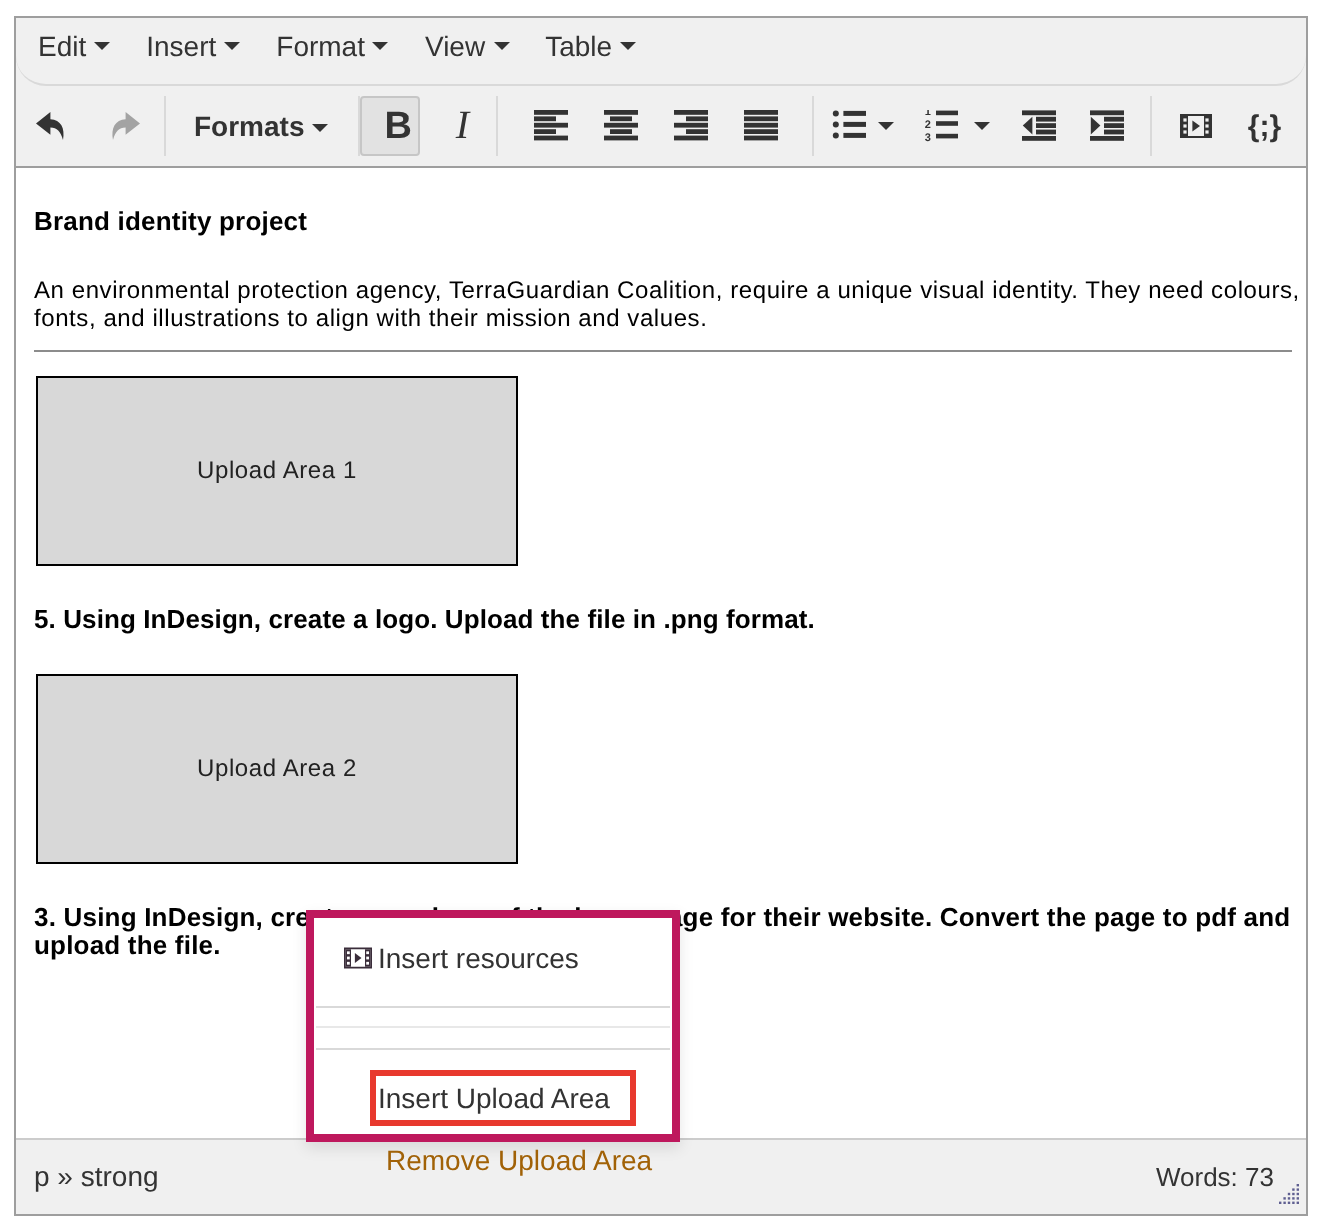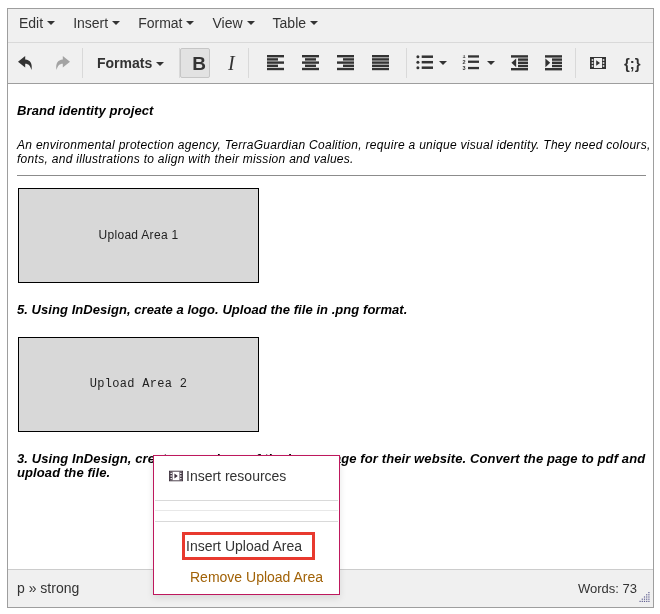--- a/index.html
+++ b/index.html
@@ -2,61 +2,61 @@
 <html><head>
 <meta charset="utf-8">
 <style>
 * { box-sizing: border-box; margin:0; padding:0; }
 html,body { width:660px; height:614px; background:#fff; overflow:hidden;
   font-family:"Liberation Sans", sans-serif; }
 .editor { position:absolute; left:7px; top:8px; width:647px; height:600px;
   border:1px solid #9e9e9e; background:#f0f0f0; }
 
 .menubar { height:34px; border-bottom:1px solid #d9d9d9; display:flex;
-  align-items:flex-start; padding-left:3px; }
+  align-items:flex-start; padding-left:3px;border-radius:15px; }
 .mbtn { font-size:14px; color:#333; padding:0 8px; margin-right:2px;
   display:flex; align-items:center; height:28px; }
 .caret { width:0; height:0; border-left:4px solid transparent;
   border-right:4px solid transparent; border-top:4px solid #333;
   margin-left:4px; margin-top:0.5px; flex:none; }
 
 .toolbar { height:40px; display:flex; align-items:center; padding-left:0; }
 .tsep { width:1px; height:30px; background:#d9d9d9; flex:none; }
 .tbtn { height:30px; display:flex; align-items:center; justify-content:center;
   padding:0 8px; border:1px solid transparent; border-radius:2px; flex:none; }
 .tbtn.active { background:#e2e2e2; border-color:#c6c6c6; }
 .fmt { font-size:14px; color:#333;font-weight:bold; }
 .bB { font-weight:bold; font-size:19px; color:#333; width:12px; text-align:center; line-height:29px; margin-left:3px; margin-right:-3px; }
 .bI { font-style:italic; font-size:20px; color:#333;
   font-family:"Liberation Serif",serif; width:10px; text-align:center; line-height:28px; }
 
 .content { background:#fff; border-top:1px solid #9e9e9e; height:486px;
   padding:8px 7px 8px 9px; font-size:12px; color:#000; line-height:14px;
   overflow:hidden; }
-.content p { margin:20px 0;font-style:italic; }
+.content p { margin:20px 0; }
 .content .b { font-weight:bold; font-size:13px; }
 #t1 { margin-top:11.5px; letter-spacing:0.1px; }
 #t2 { margin-top:11px; margin-bottom:9px; letter-spacing:0.29px; white-space:nowrap; }
 #t3 { letter-spacing:0.15px; }
 #t4 { letter-spacing:0.05px; }
 #t5 { letter-spacing:0.1px; white-space:nowrap; }
 .content hr { border:none; border-top:1px solid #8c8c8c; margin:8px 0 11px; }
 .upload { width:241px; height:95px; margin:11px 0 11px 1px; background:#d8d8d8;
   border:1px solid #000000; display:flex; align-items:center;
   justify-content:center; color:#222; font-size:12px; letter-spacing:0.3px; }
 #u1 { margin-top:12px; }
-#u2 { margin-top:10px;font-family:Liberation Mono, monospace; }
+#u2 { margin-top:10px; }
 
 .statusbar { height:37px; padding-bottom:1px; border-top:1px solid #cccccc; display:flex;
   align-items:center; font-size:14px; color:#333; padding:0 9px; position:relative; }
 .words { margin-left:auto; margin-right:7px; font-size:13px; }
 .grip { position:absolute; right:2px; bottom:3px; }
 
-.menu { position:absolute; left:153px; top:455px; width:187px; height:140px;
-  background:#fff; border:1px solid #be185d; box-shadow:0 3px 7px rgba(0,0,0,0.1); }
+.menu { position:absolute; left:153px; top:455px; width:187px; height:116px;
+  background:#fff; border:4px solid #be185d; box-shadow:0 3px 7px rgba(0,0,0,0.1); }
 .mi1 { position:absolute; left:15px; top:11.5px; display:flex; align-items:flex-start;
   font-size:14px; line-height:16px; color:#333; }
 .mi1 svg { margin-right:3px; margin-top:2px; }
 .msep { position:absolute; left:1px; right:1px; height:1px; background:#d9d9d9; }
 .redbox { position:absolute; left:28px; top:76px; width:133px; height:28px;
   border:3px solid #e8392e; display:flex; align-items:center; }
 .redbox span { font-size:14px; color:#333; padding-left:1px; white-space:nowrap; }
 .mi3 { position:absolute; left:36px; top:113px; font-size:14px; line-height:16px;
   color:#a16207; }
 </style>

